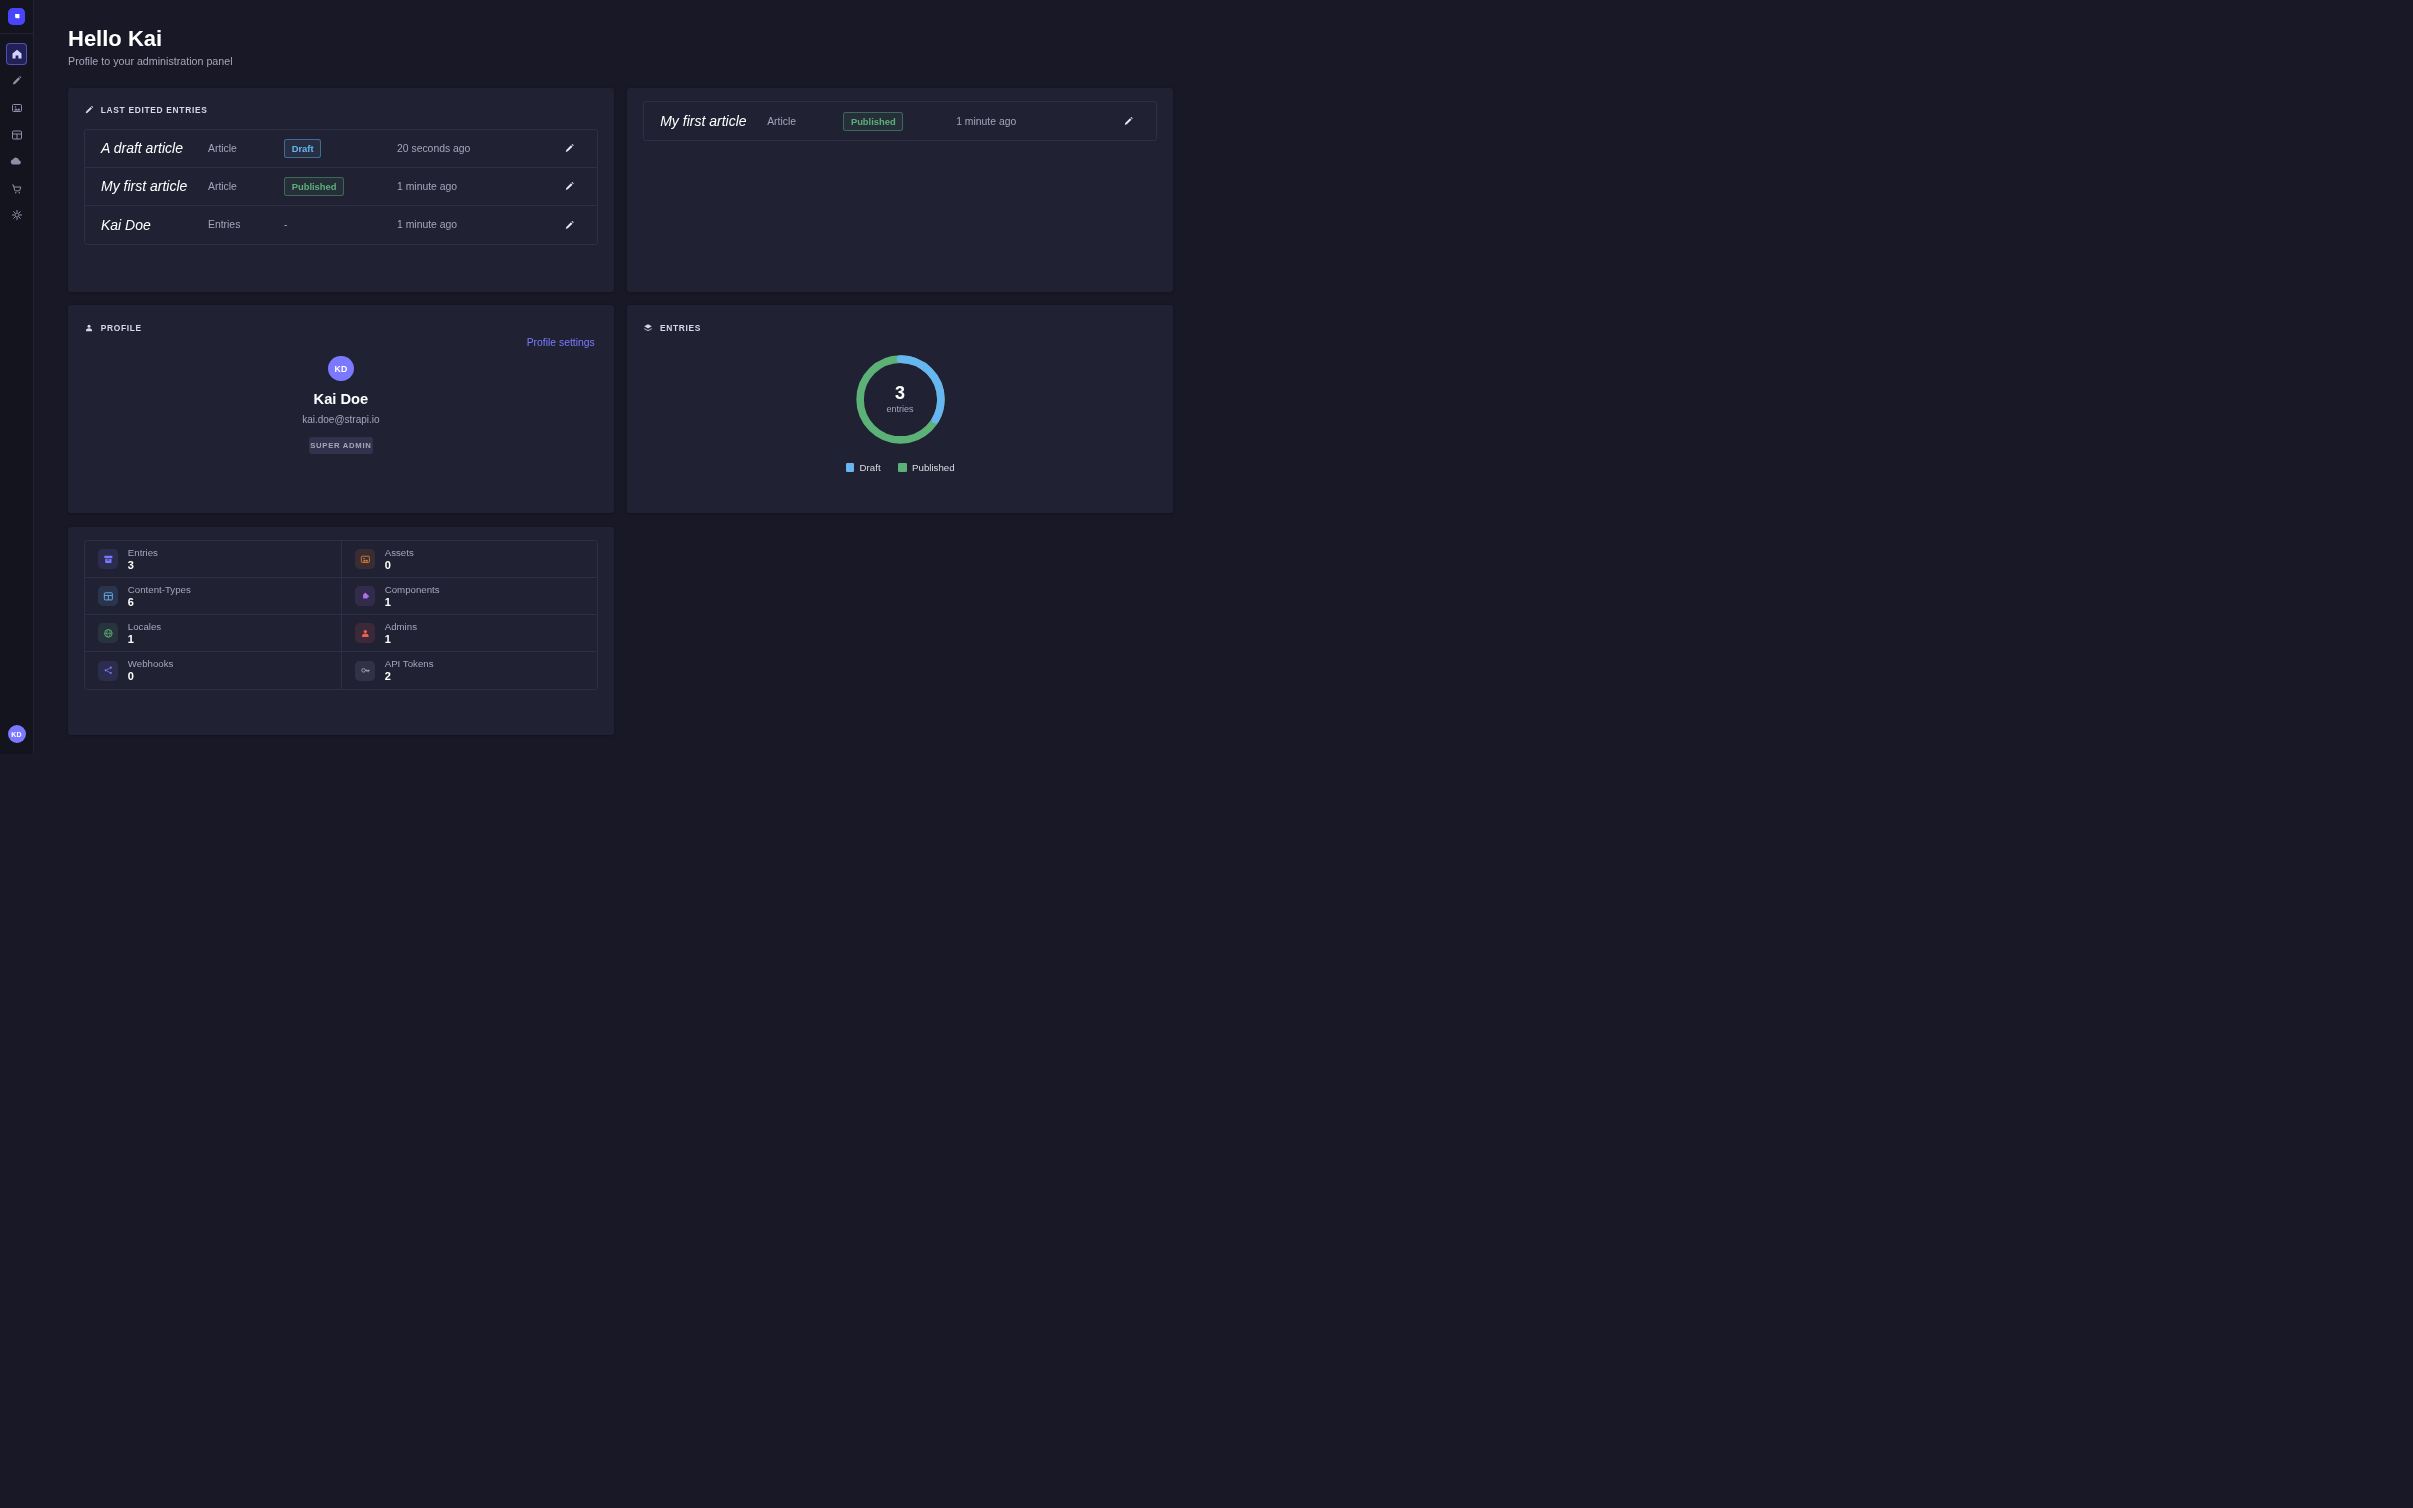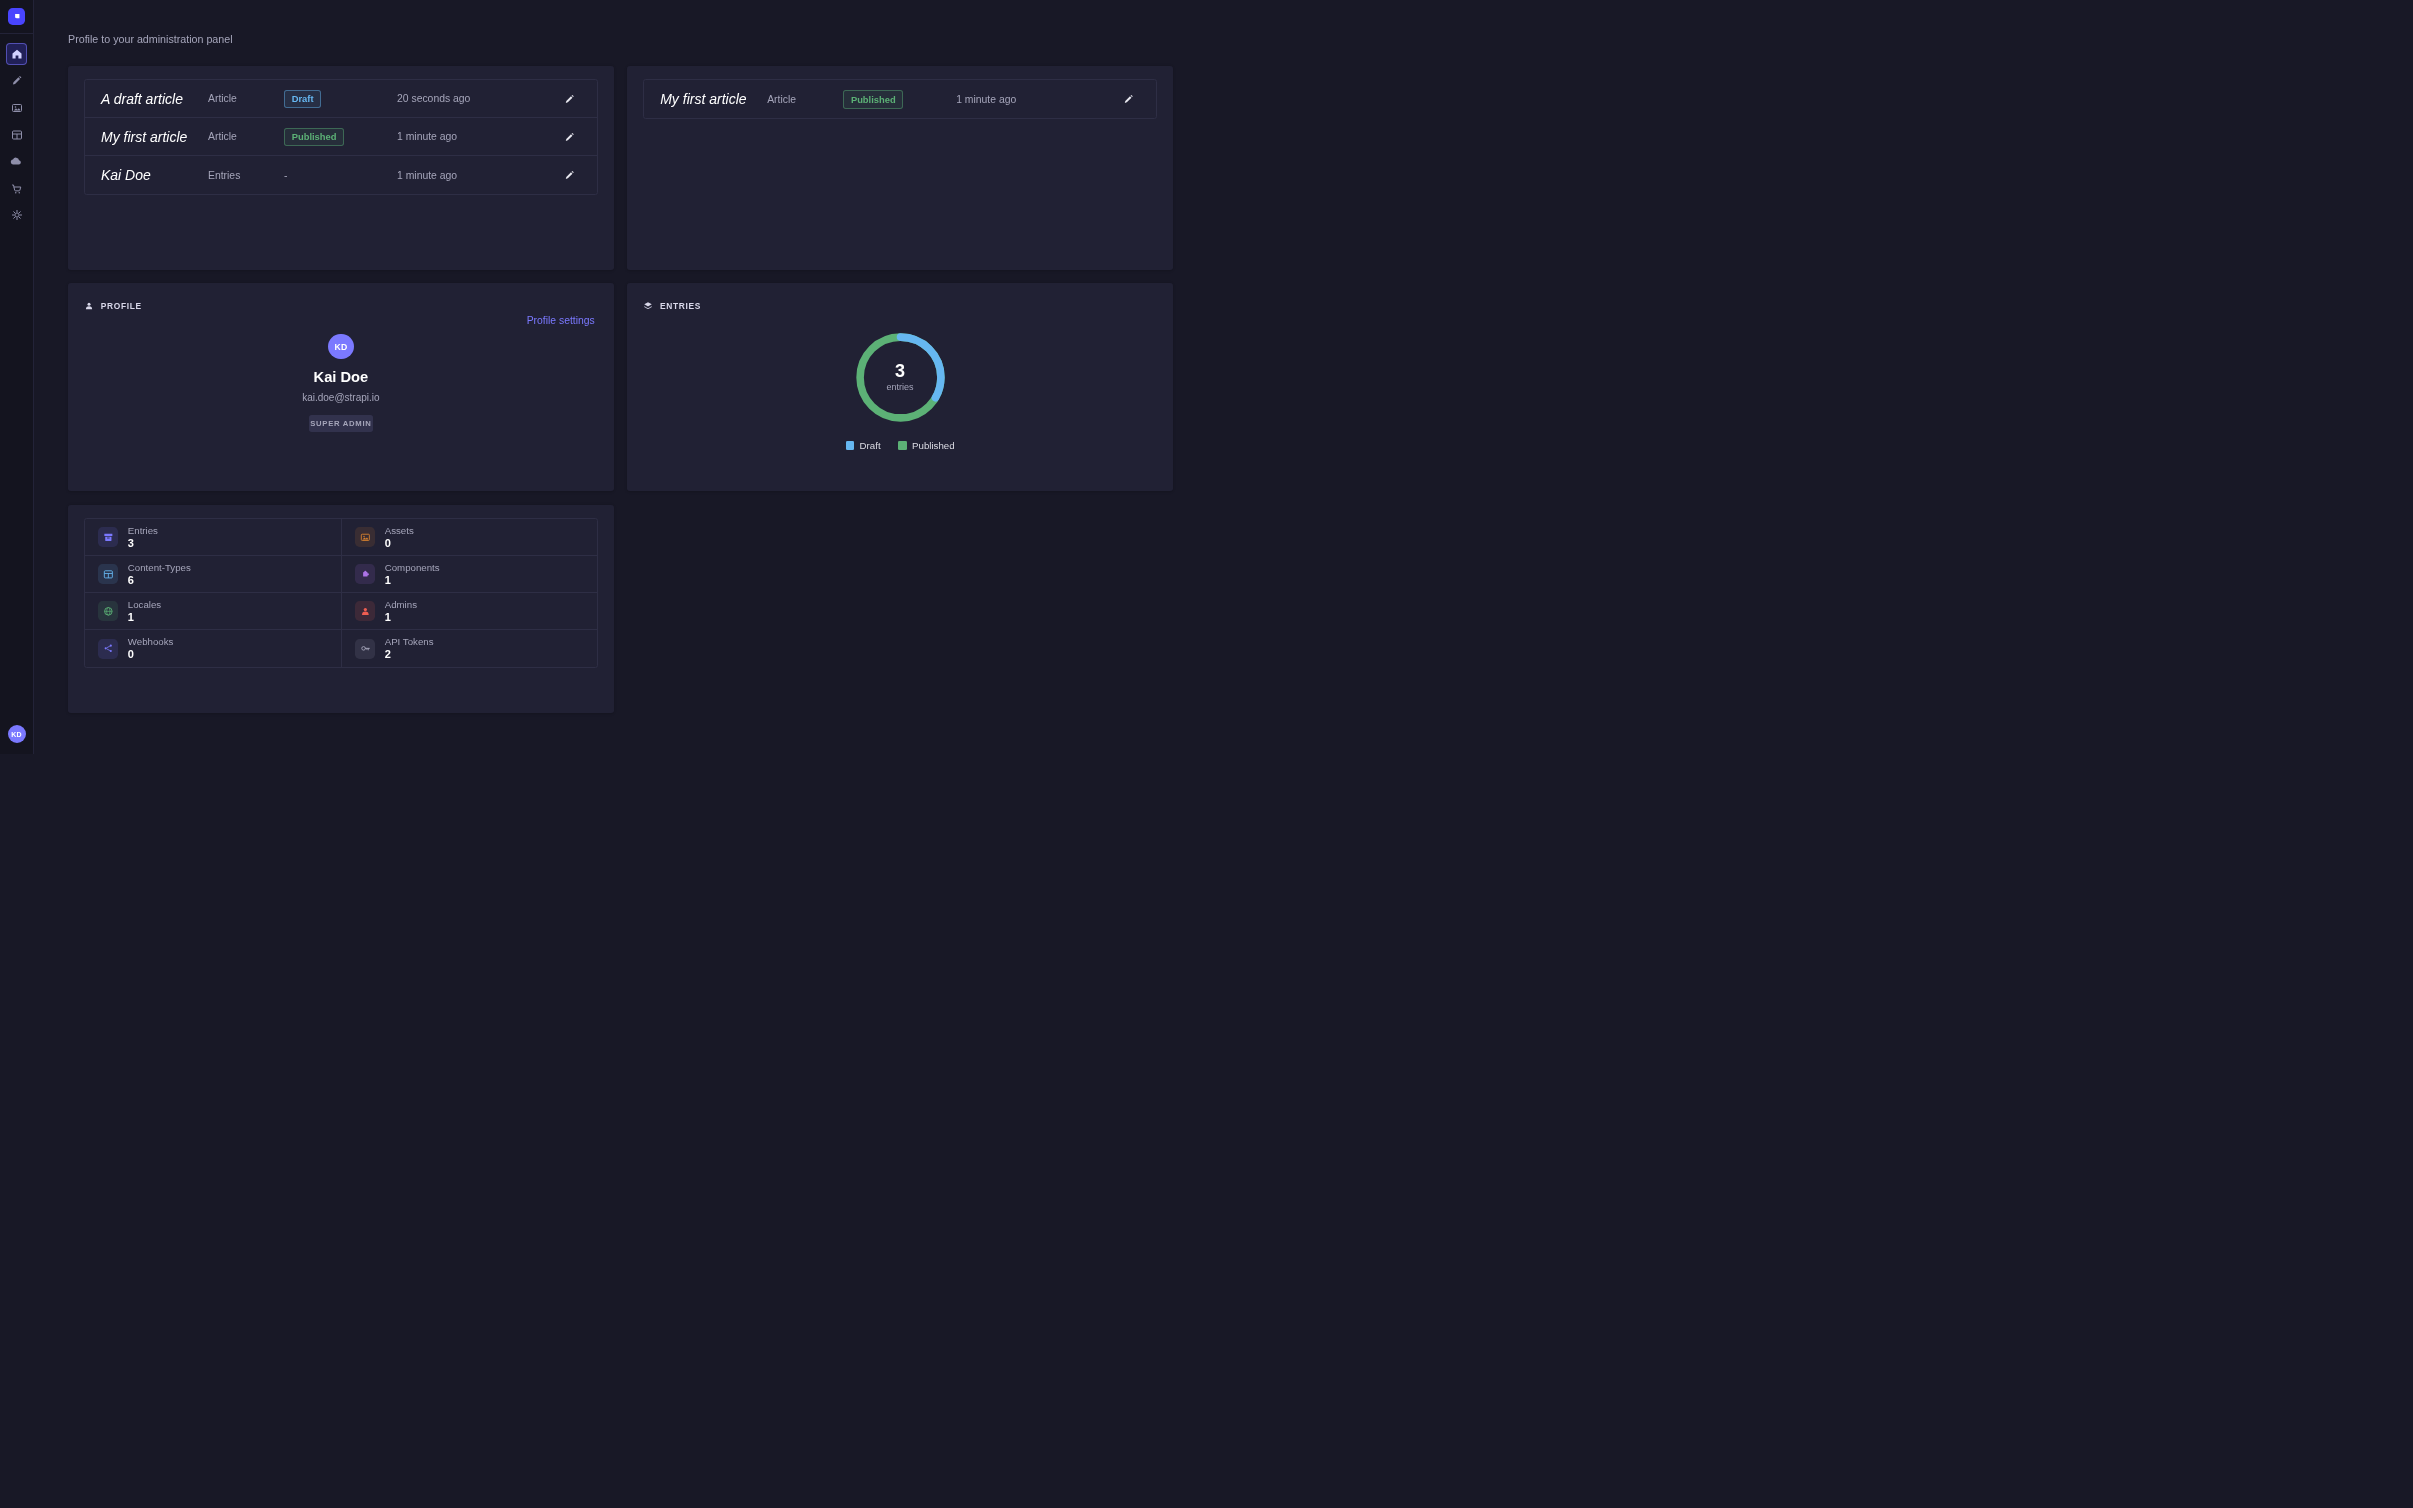--- a/index.html
+++ b/index.html
@@ -210,25 +210,32 @@
       <svg width="12" height="12" viewBox="0 0 24 24">
         <circle cx="12" cy="12" r="4.2" fill="none" stroke="currentColor" stroke-width="2"></circle>
         <path d="M12 2.8v3M12 18.2v3M2.8 12h3M18.2 12h3M5.4 5.4l2.1 2.1M16.5 16.5l2.1 2.1M18.6 5.4l-2.1 2.1M7.5 16.5l-2.1 2.1" stroke="currentColor" stroke-width="2" stroke-linecap="round"></path>
       </svg>
     </div>
   </div>
   <div class="sidebar-avatar">KD</div>
 </nav>
 
 <main class="main">
+  <h1 class="page-title">Hello Kai</h1>
   <p class="page-subtitle">Profile to your administration panel</p>
 
   <div class="grid">
 
     <section class="card h304">
+      <div class="card-header">
+        <svg width="10" height="10" viewBox="0 0 24 24">
+          <path fill="currentColor" d="M4 20l1.2-4.5L15.7 5l3.3 3.3L8.5 18.8 4 20zM17 3.7 18.7 2 22 5.3l-1.7 1.7z"></path>
+        </svg>
+        <span class="card-title">LAST EDITED ENTRIES</span>
+      </div>
       <div class="table">
         <div class="t-row">
           <span class="cell name">A draft article</span>
           <span class="cell kind">Article</span>
           <span class="cell"><span class="badge" data-status="draft">Draft</span></span>
           <span class="cell time">20 seconds ago</span>
           <span class="cell">
             <button class="icon-btn">
               <svg width="10.7" height="10.7" viewBox="0 0 24 24">
                   <path fill="currentColor" d="M4 20l1.2-4.5L15.7 5l3.3 3.3L8.5 18.8 4 20zM17 3.7 18.7 2 22 5.3l-1.7 1.7z"></path>

